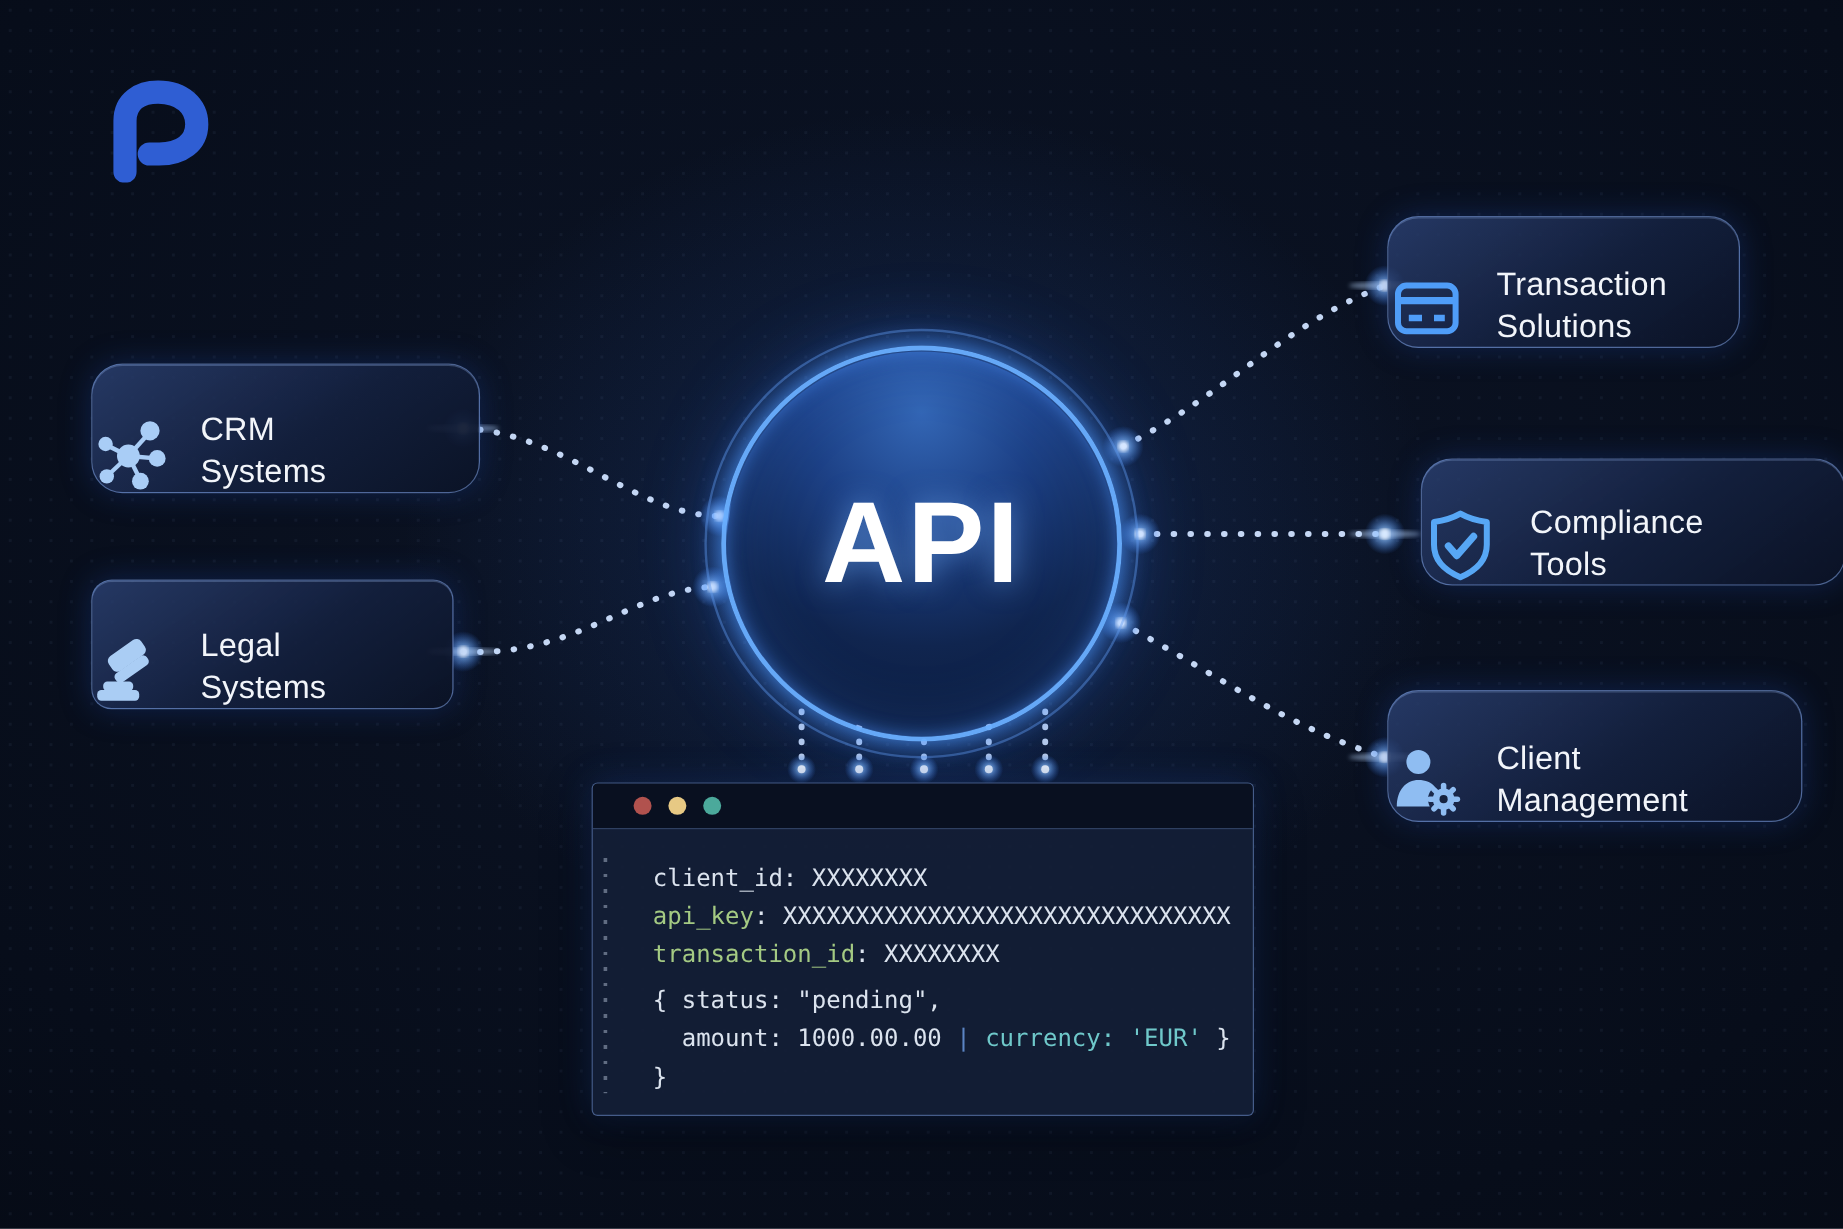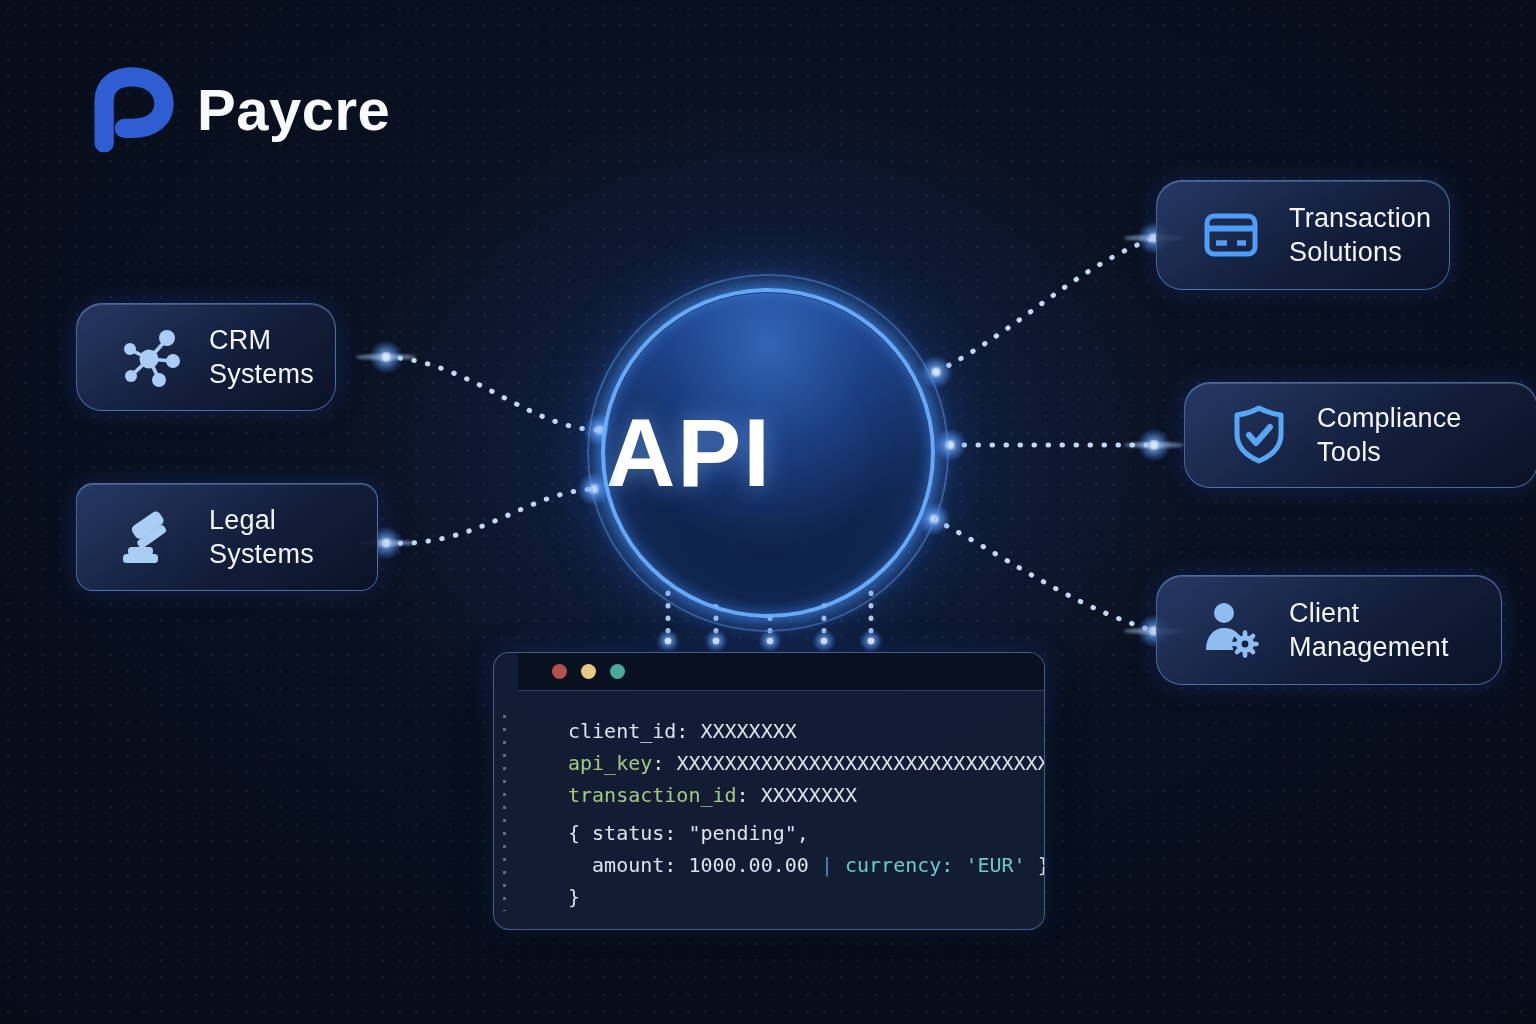--- a/index.html
+++ b/index.html
@@ -19,43 +19,42 @@
     pointer-events:none;
   }
 
   
   .logo { position:absolute; left:83px; top:66px; display:flex; align-items:center; gap:22px; }
   .logo-mark { width:92px; height:86px; }
   .logo-text { font-size:58px; font-weight:700; color:#f7f9fc; letter-spacing:0.5px; }
 
   
   .node {
-    position:absolute; display:flex; align-items:center; gap:26px;
-    padding-left:42px;
+    position:absolute; display:flex; align-items:flex-end; gap:26px;
     background:linear-gradient(145deg, rgba(44,66,116,0.82) 0%, rgba(20,32,62,0.92) 55%, rgba(11,19,38,0.95) 100%);
     border:1.5px solid rgba(128,162,228,0.55);
     border-radius:26px;
     box-shadow: inset 0 1px 0 rgba(170,205,255,0.25), 0 0 26px rgba(30,70,160,0.35);
   }
   .node-label { font-size:27px; font-weight:500; line-height:1.27; color:#f2f5fa; letter-spacing:0.2px; }
   .node-icon { width:64px; height:64px; flex:0 0 auto; }
 
-  #node-crm        { left:76px;   top:303px; width:260px; height:108px; }
+  #node-crm        { left:76px;   top:303px; width:324px; height:108px; }
   #node-legal      { left:76px;   top:483px; width:302px; height:108px;border-radius:17px; }
   #node-transaction{ left:1156px; top:180px; width:294px; height:110px; }
   #node-compliance { left:1184px; top:382px; width:354px; height:106px; }
   #node-client     { left:1156px; top:575px; width:346px; height:110px; }
 
   
   .api-hub {
     position:absolute; left:606px; top:293px; width:324px; height:320px;
     border-radius:50%;
     background:radial-gradient(circle at 50% 16%, #3366b5 0%, #1d4186 30%, #10254f 62%, #0a1836 100%);
     box-shadow:0 0 70px rgba(50,120,255,0.45), inset 0 0 55px rgba(70,140,255,0.22);
-    display:flex; align-items:center; justify-content:flex-start;
+    display:flex; align-items:center; justify-content:center;
   }
   .api-hub::before {
     content:""; position:absolute; inset:-5px; border-radius:50%;
     border:4px solid rgba(105,175,255,0.95);
     box-shadow:0 0 22px rgba(80,155,255,0.85), inset 0 0 14px rgba(80,150,255,0.55);
   }
   .api-hub::after {
     content:""; position:absolute; inset:-19px; border-radius:50%;
     border:2px solid rgba(95,155,240,0.42);
   }
@@ -65,24 +64,23 @@
   }
 
   
   .connections { position:absolute; inset:0; pointer-events:none; }
 
   
   .code-window {
     position:absolute; left:493px; top:652px; width:552px; height:278px;
     background:rgba(19,30,54,0.92);
     border:1.5px solid rgba(120,156,222,0.5);
-    border-radius:16px;
+    border-radius:5px;
     box-shadow:0 -2px 28px rgba(50,115,255,0.18), 0 10px 40px rgba(0,0,0,0.45);
     overflow:hidden;
-    padding-left:24px;
   }
   .code-header {
     height:38px; display:flex; align-items:center; gap:14px; padding-left:34px;
     background:rgba(9,15,30,0.92);
     border-bottom:1px solid rgba(120,156,222,0.35);
   }
   .traffic-dot { width:15px; height:15px; border-radius:50%; }
   .code-rail {
     position:absolute; left:9px; top:62px; bottom:18px; width:3px;
     background:repeating-linear-gradient(to bottom, rgba(205,218,238,0.42) 0 3px, transparent 3px 13px);
@@ -173,21 +171,20 @@
       <circle cx="871" cy="641" r="12" fill="url(#glowGrad)"></circle>
         <circle cx="871" cy="641" r="3.3" fill="#eef6ff"></circle>
     </g>
   </g>
 </svg>
 
 <div class="logo">
   <svg class="logo-mark" viewBox="0 0 100 90">
     <path d="M23 82 V36 C23 18 37 10 53 10 C75 10 88 23 88 39 C88 56 74 66 54 66 L45 66" fill="none" stroke="#2f5ed3" stroke-width="21" stroke-linecap="round"></path>
   </svg>
-  <div class="logo-text">Paycre</div>
 </div>
 
 <div class="node" id="node-crm">
   <svg class="node-icon" viewBox="0 0 64 64">
     <g stroke="#a9cdf6" stroke-width="3.6">
       <line x1="30" y1="34" x2="48" y2="14"></line>
         <line x1="30" y1="34" x2="53" y2="36"></line>
       <line x1="30" y1="34" x2="40" y2="54"></line>
         <line x1="30" y1="34" x2="13" y2="50"></line>
       <line x1="30" y1="34" x2="12" y2="25"></line>

